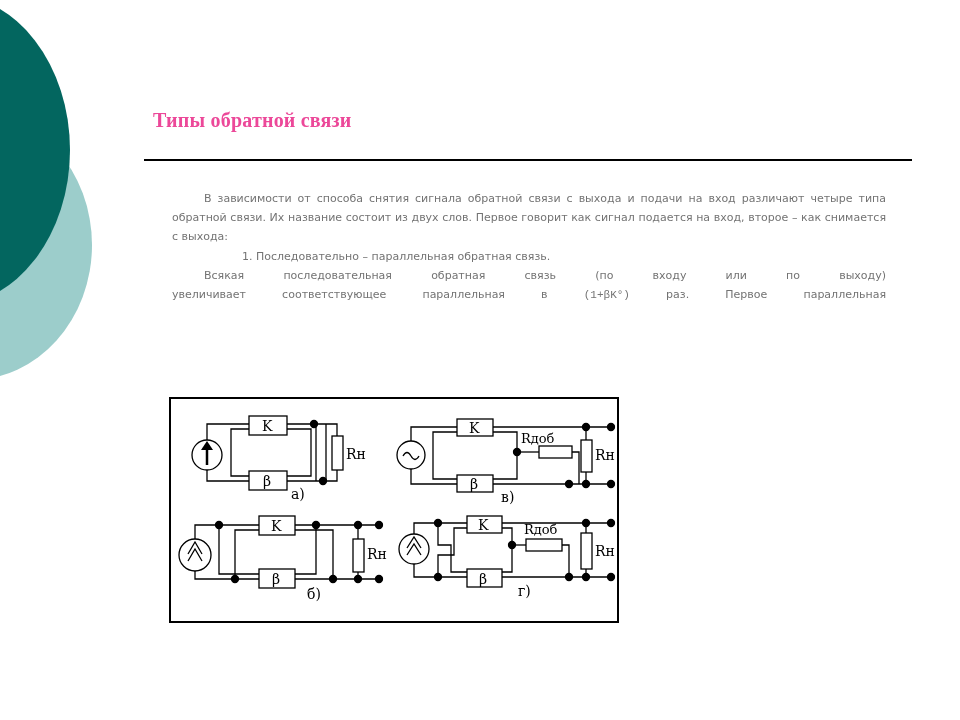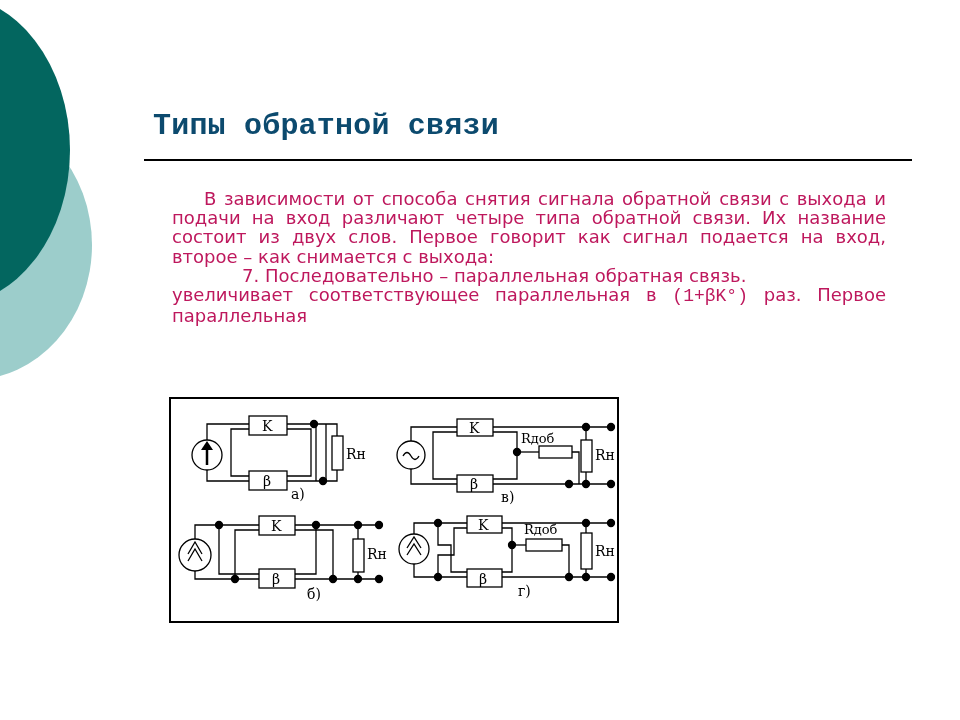--- a/index.html
+++ b/index.html
@@ -1,41 +1,42 @@
 <!DOCTYPE html>
 <html><head>
 <meta charset="utf-8">
 <style>
   html,body{margin:0;padding:0;}
   body{width:960px;height:720px;position:relative;background:#ffffff;overflow:hidden;font-family:"DejaVu Sans",sans-serif;}
   .circle-light{position:absolute;left:-150px;top:110px;width:242px;height:270px;border-radius:50%;background:#9ccdcb;}
   .circle-dark{position:absolute;left:-170px;top:-5px;width:240px;height:310px;border-radius:50%;background:#03665f;}
-  .title{position:absolute;left:153px;top:109px;font-family:Liberation Mono, monospace;font-weight:bold;font-size:30px;color:#0c4a6e;letter-spacing:0.2px;}
+  .title{position:absolute;left:153px;top:109px;font-family:Liberation Serif, serif;font-weight:bold;font-size:20px;color:#ec4899;letter-spacing:0.2px;}
   .rule{position:absolute;left:144px;top:159px;width:768px;height:2px;background:#000;}
-  .body{position:absolute;left:172px;top:189px;width:714px;font-family:"DejaVu Sans",sans-serif;font-size:18px;line-height:19.2px;color:#be185d;}
+  .body{position:absolute;left:172px;top:189px;width:714px;font-family:"DejaVu Sans",sans-serif;font-size:11px;line-height:19.2px;color:#737373;}
   .p{margin:0;text-align:justify;}
   .indent{text-indent:32px;}
   .just{text-align-last:justify;}
   .li{margin:0;padding-left:70px;}
   .sym{font-family:Liberation Mono, monospace;}
   .diagram{position:absolute;left:169px;top:397px;width:450px;height:226px;border:2px solid #000;box-sizing:border-box;background:#fff;}
   .diagram svg{position:absolute;left:0;top:0;}
 </style>
 </head>
 <body>
 
 <div class="circle-light"></div>
 <div class="circle-dark"></div>
 
 <div class="title">Типы обратной связи</div>
 <div class="rule"></div>
 
 <div class="body">
   <p class="p indent">В зависимости от способа снятия сигнала обратной связи с выхода и подачи на вход различают четыре типа обратной связи. Их название состоит из двух слов. Первое говорит как сигнал подается на вход, второе – как снимается с выхода:</p>
-  <p class="li">7. Последовательно – параллельная обратная связь.</p>
+  <p class="li">1. Последовательно – параллельная обратная связь.</p>
+  <p class="p indent just">Всякая последовательная обратная связь (по входу или по выходу)</p>
   <p class="p just"><span>увеличивает соответствующее параллельная в </span><span class="sym">(1+βK°)</span><span> раз. Первое параллельная</span></p>
 </div>
 
 <div class="diagram">
   <svg width="450" height="226" viewBox="0 0 450 226" font-family="DejaVu Serif, serif" stroke="#000" stroke-width="1.3" fill="none">
 
     <g>
       <circle cx="36" cy="56" r="15"></circle>
       <line x1="36" y1="66" x2="36" y2="48" stroke-width="2.5"></line>
       <polygon points="30,51 36,42 42,51" fill="#000" stroke="none"></polygon>

